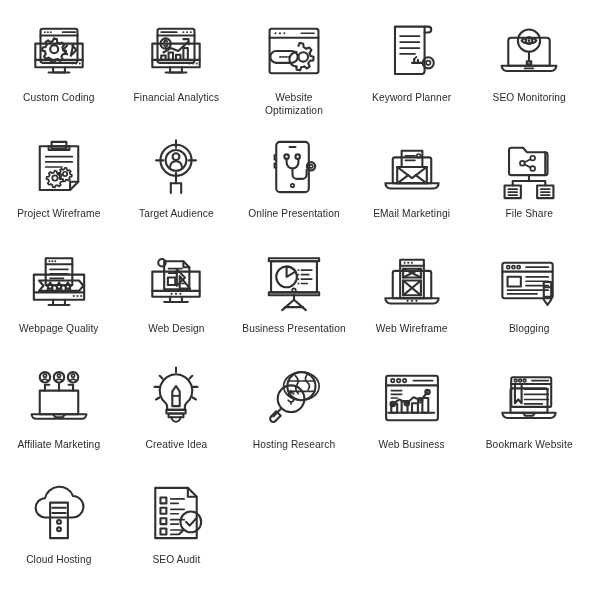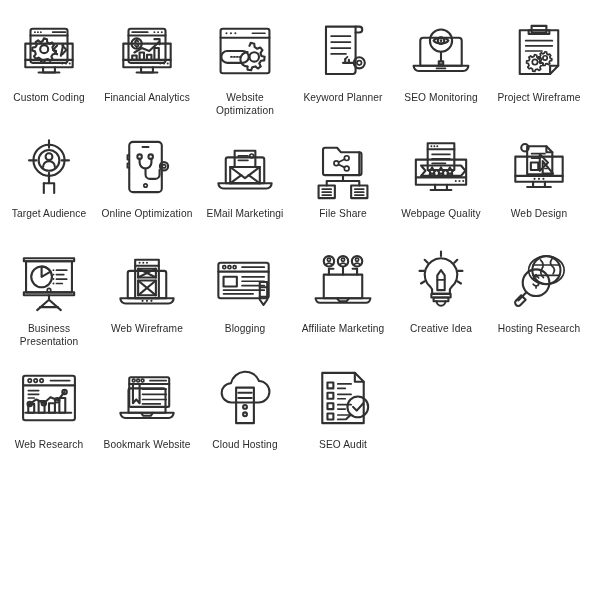--- a/index.html
+++ b/index.html
@@ -14,21 +14,21 @@
     font-family: "Liberation Sans", sans-serif;
     color: #2b2b2b;
     overflow: hidden;
   }
   #icon-grid {
     box-sizing: border-box;
     width: 596px;
     height: 600px;
     padding: 14px 8px 8px 0;
     display: grid;
-    grid-template-columns: repeat(6, 1fr);
+    grid-template-columns: repeat(5, 1fr);
     grid-template-rows: repeat(5, 1fr);
     align-items: start;
     justify-items: center;
   }
   .icon-cell {
     width: 100%;
     height: 100%;
     display: flex;
     flex-direction: column;
     align-items: center;
@@ -233,21 +233,21 @@
         <circle class="ln-thin" cx="48" cy="75" r="2.3"></circle>
         <path class="ln-thin" d="M26 34 h-2.5 v6 h2.5 M26 45 h-2.5 v6 h2.5"></path>
         <circle class="ln" cx="40" cy="36" r="3"></circle>
         <circle class="ln" cx="55" cy="36" r="3"></circle>
         <path class="ln" d="M40 39 v5 a8 8 0 0 0 16 0 v-5"></path>
         <path class="ln" d="M48 52 v8 a6 6 0 0 0 6 6 h7 a6 6 0 0 0 6 -6 v-6"></path>
         <circle class="ln" cx="73" cy="49" r="5.6"></circle>
         <circle class="ln-thin" cx="73" cy="49" r="2.3"></circle>
       </svg>
     </div>
-    <div class="icon-label">Online Optimization</div>
+    <div class="icon-label">Online Presentation</div>
   </div>
 
   <div class="icon-cell">
     <div class="icon-art">
       <svg viewBox="0 0 100 100">
         <path class="ln" d="M24 40 a3 3 0 0 1 3 -3 h46 a3 3 0 0 1 3 3 v32 h-52 z"></path>
         <path class="ln" d="M14 72 h72 a7 7 0 0 1 -7 7 h-58 a7 7 0 0 1 -7 -7 z"></path>
         <path class="ln" d="M30 50 h40 v22 h-40 z"></path>
         <path class="ln" d="M30 50 l20 15 l20 -15"></path>
         <path class="ln" d="M36 28 h28 v22 h-28 z"></path>
@@ -461,21 +461,21 @@
         <circle class="ln" cx="43" cy="57" r="3"></circle>
         <circle class="ln" cx="61" cy="53" r="3"></circle>
         <circle class="ln" cx="71" cy="42" r="3"></circle>
         <path class="ln" d="M22 70 h8 v-12 h-8 z"></path>
         <path class="ln" d="M36 70 h8 v-16 h-8 z"></path>
         <path class="ln" d="M50 70 h8 v-13 h-8 z"></path>
         <path class="ln" d="M64 70 h8 v-20 h-8 z"></path>
         <path class="ln" d="M18 70 h62"></path>
       </svg>
     </div>
-    <div class="icon-label">Web Research</div>
+    <div class="icon-label">Web Business</div>
   </div>
 
 
   <div class="icon-cell">
     <div class="icon-art">
       <svg viewBox="0 0 100 100">
         <path class="ln" d="M25 40 a3 3 0 0 1 3 -3 h44 a3 3 0 0 1 3 3 v30 h-50 z"></path>
         <path class="ln" d="M14 70 h72 a7 7 0 0 1 -7 7 h-58 a7 7 0 0 1 -7 -7 z"></path>
         <path class="ln" d="M42 70 l3 4 h10 l3 -4"></path>
         <path class="ln" d="M28 22 h50 a2 2 0 0 1 2 2 v36 a2 2 0 0 1 -2 2 h-50 a2 2 0 0 1 -2 -2 v-36 a2 2 0 0 1 2 -2 z"></path>

